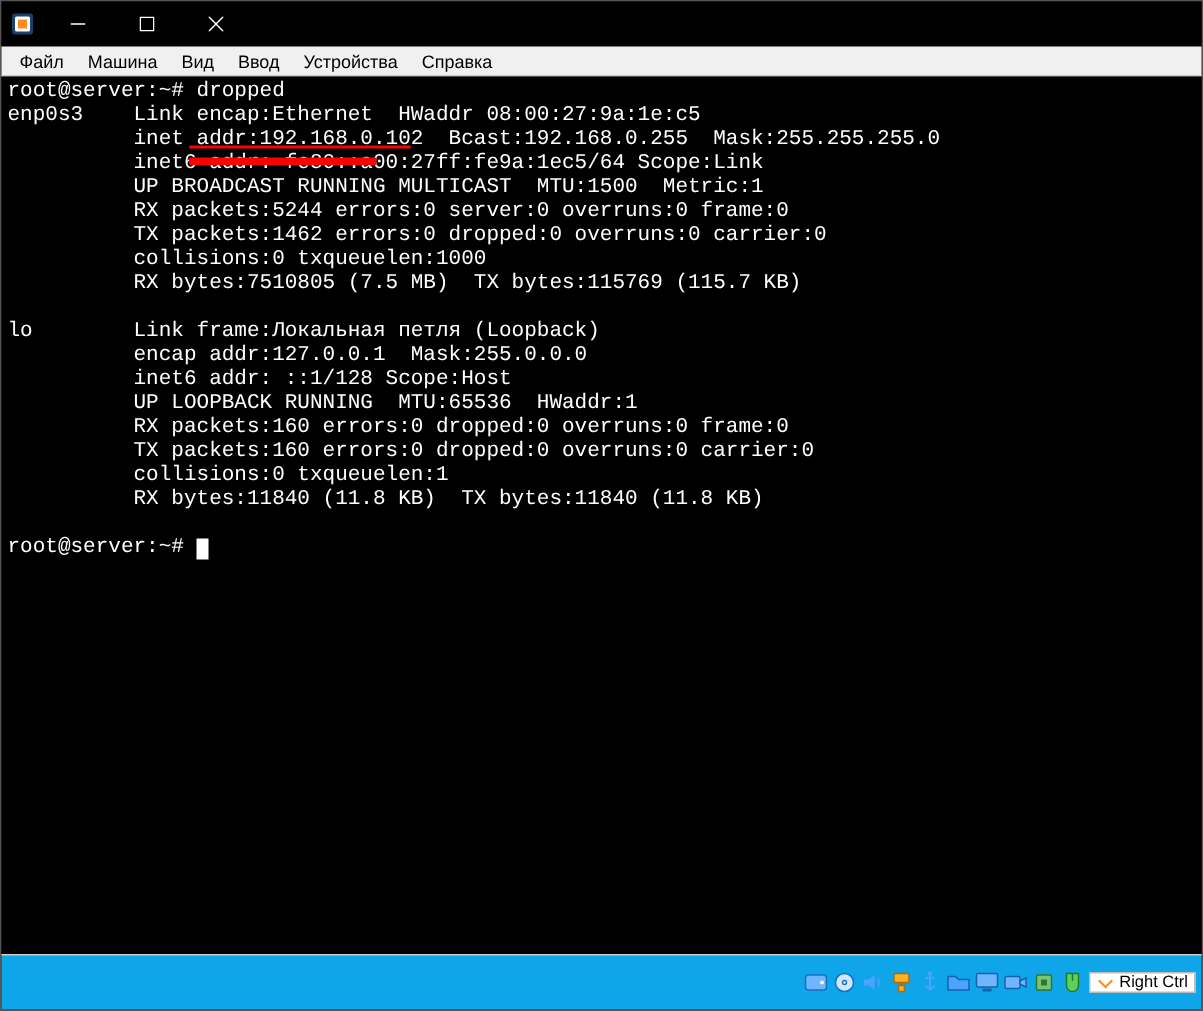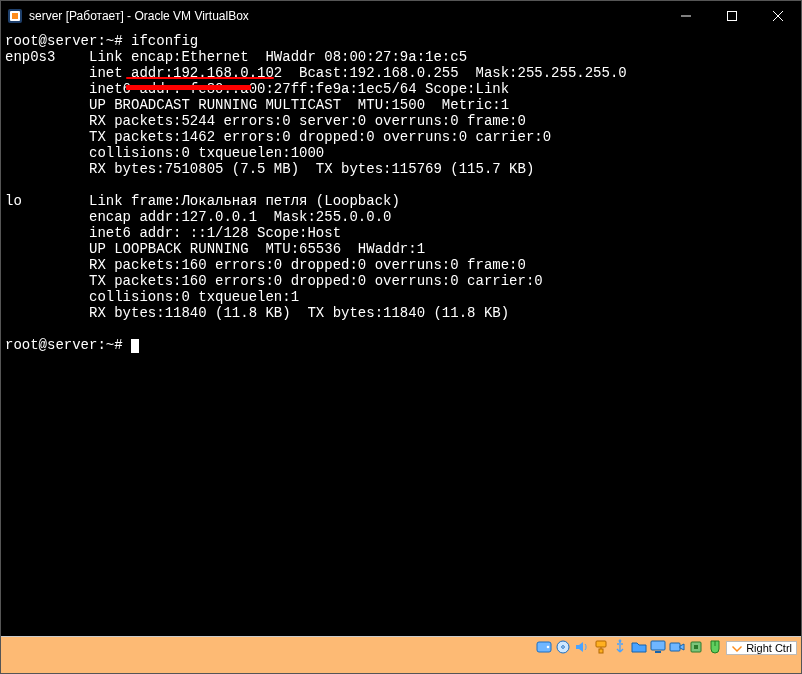--- a/index.html
+++ b/index.html
@@ -9,61 +9,68 @@
   .titlebar .app-icon { width:16px; height:16px; margin-right:6px; }
   .title-text { flex:1; font-size:12px; white-space:nowrap; overflow:hidden; }
   .win-btns { display:flex; height:100%; }
   .win-btn { width:46px; height:100%; display:flex; align-items:center; justify-content:center; color:#fff; }
   .menubar { height:20px; background:#f0f0f0; color:#000; display:flex; align-items:center; padding:0 4px; border-bottom:1px solid #ccc;}
   .menu-item { padding:2px 8px; cursor:default; font-size:12px; }
   .terminal { flex:1; background:#000; color:#fff; font-family:Consolas,"Courier New",monospace; font-size:14px; padding:2px 4px; line-height:16px; white-space:pre; overflow:hidden; position:relative;}
   .redline { position:absolute; background:#ff0000; height:2px; border-radius:1px; }
   .cursor { display:inline-block; width:8px; height:14px; background:#fff; vertical-align:text-bottom; animation:blink 1s step-end infinite;}
   @keyframes blink { 50% { opacity:0; } }
-  .statusbar { height:22px; background:#fdba74; border-top:1px solid #ccc; display:flex; align-items:flex-end; justify-content:flex-end; padding:18px 4px; gap:3px;}
+  .statusbar { height:22px; background:#0ea5e9; border-top:1px solid #ccc; display:flex; align-items:center; justify-content:flex-end; padding:18px 4px; gap:3px;}
   .s-icon { width:16px; height:16px; }
   .host-key { font-size:11px; padding:0 4px; border:1px solid #bbb; background:#fff; display:flex; align-items:center; gap:3px;}
   svg { display:block; }
 </style>
 </head>
 <body>
 
 <div class="window">
 
   <div class="titlebar">
     <span class="app-icon">
       <svg viewBox="0 0 16 16">
           <rect x="1" y="1" width="14" height="14" rx="2" fill="#1e3f6b"></rect>
           <rect x="3" y="3" width="10" height="10" rx="1" fill="#fff"></rect>
           <rect x="5" y="5" width="6" height="6" fill="#ff8c1a"></rect>
         </svg>
     </span>
-    <span class="title-text">server [Работает] - Oracle VM VirtualBox</span>
     <div class="win-btns">
       <div class="win-btn">
         <svg width="10" height="10" viewBox="0 0 10 10">
             <line x1="0" y1="5" x2="10" y2="5" stroke="#fff" stroke-width="1"></line>
           </svg>
       </div>
       <div class="win-btn">
         <svg width="10" height="10" viewBox="0 0 10 10">
             <rect x="0.5" y="0.5" width="9" height="9" fill="none" stroke="#fff" stroke-width="1"></rect>
           </svg>
       </div>
       <div class="win-btn close">
         <svg width="10" height="10" viewBox="0 0 10 10">
             <line x1="0" y1="0" x2="10" y2="10" stroke="#fff" stroke-width="1"></line>
             <line x1="10" y1="0" x2="0" y2="10" stroke="#fff" stroke-width="1"></line>
           </svg>
       </div>
     </div>
   </div>
 
+  <div class="menubar">
+    <div class="menu-item">Файл</div>
+    <div class="menu-item">Машина</div>
+    <div class="menu-item">Вид</div>
+    <div class="menu-item">Ввод</div>
+    <div class="menu-item">Устройства</div>
+    <div class="menu-item">Справка</div>
+  </div>
 
-  <div class="terminal"><span>root@server:~# ifconfig</span>
+  <div class="terminal"><span>root@server:~# dropped</span>
 <span>enp0s3    Link encap:Ethernet  HWaddr 08:00:27:9a:1e:c5</span>
 <span>          inet addr:192.168.0.102  Bcast:192.168.0.255  Mask:255.255.255.0</span>
 <span>          inet6 addr: fe80::a00:27ff:fe9a:1ec5/64 Scope:Link</span>
 <span>          UP BROADCAST RUNNING MULTICAST  MTU:1500  Metric:1</span>
 <span>          RX packets:5244 errors:0 server:0 overruns:0 frame:0</span>
 <span>          TX packets:1462 errors:0 dropped:0 overruns:0 carrier:0</span>
 <span>          collisions:0 txqueuelen:1000</span>
 <span>          RX bytes:7510805 (7.5 MB)  TX bytes:115769 (115.7 KB)</span>
 <span></span>
 <span>lo        Link frame:Локальная петля (Loopback)</span>

